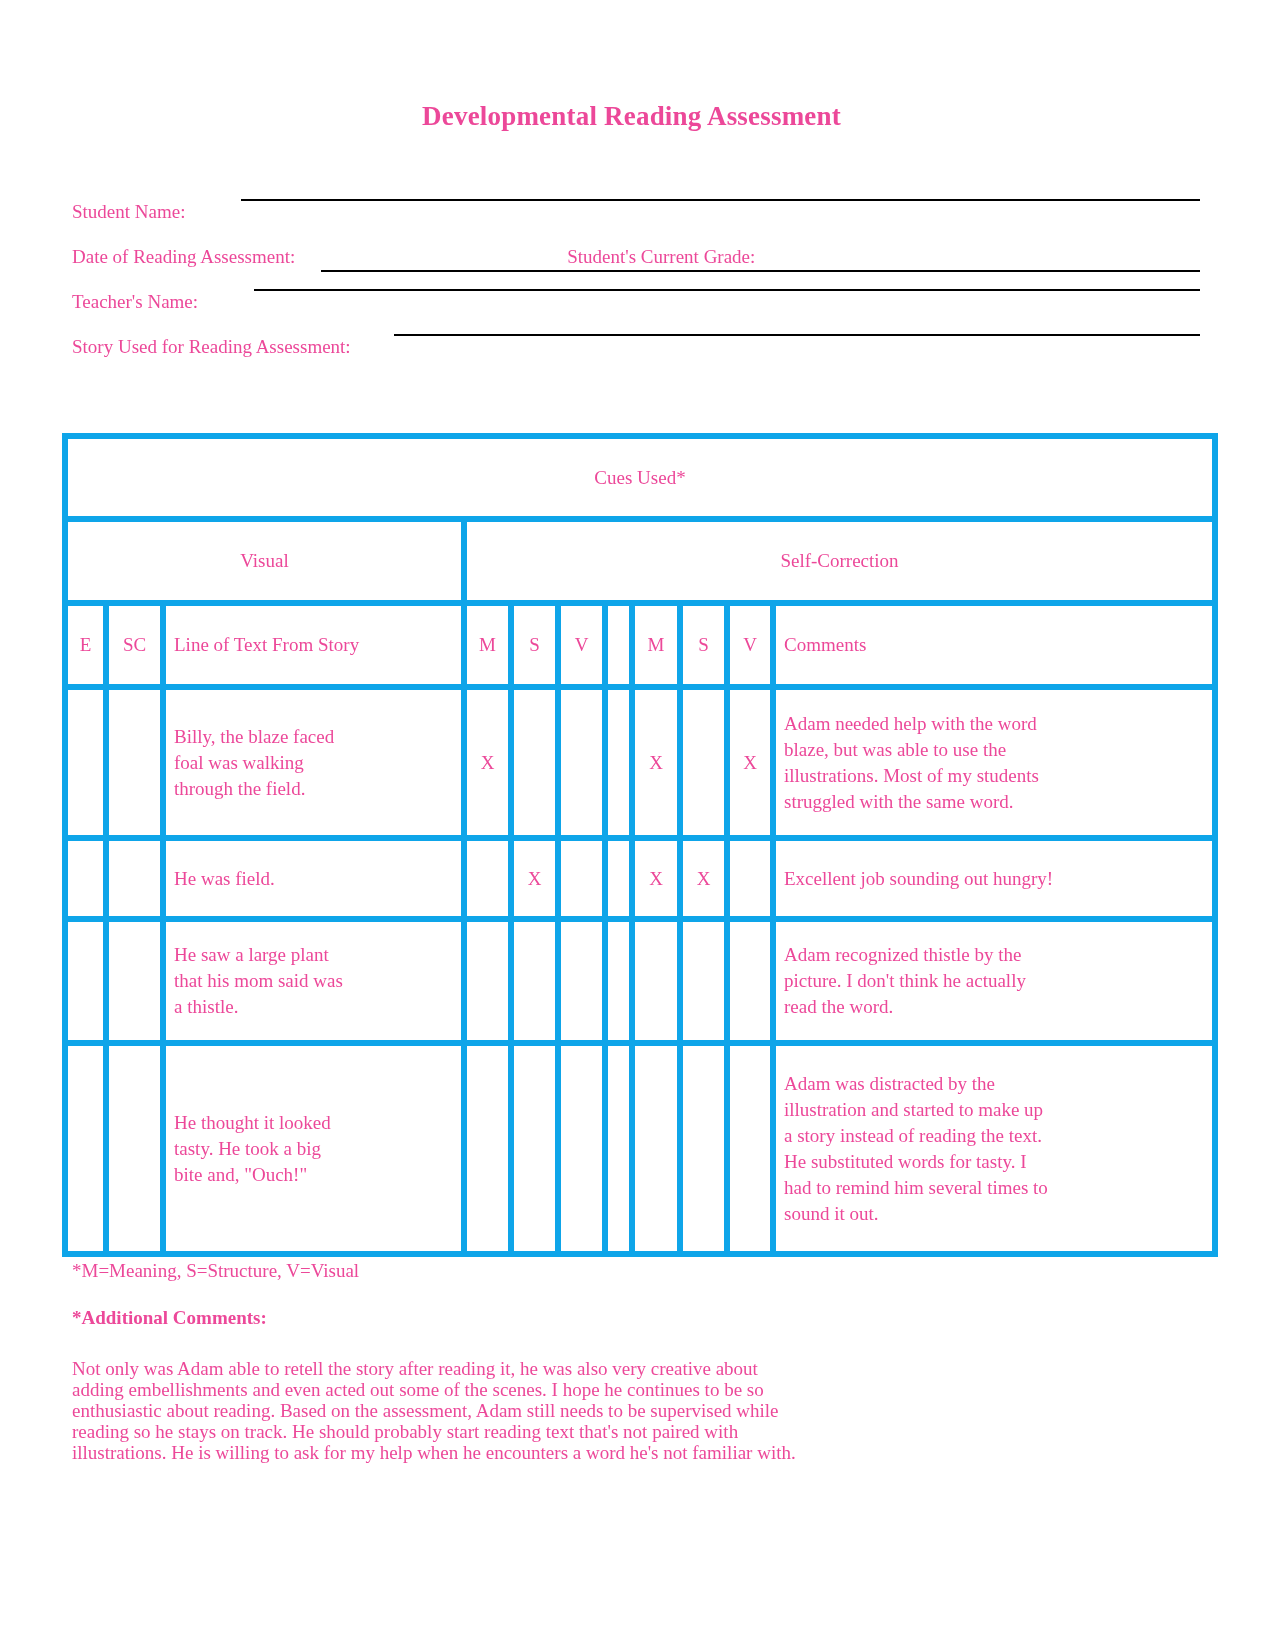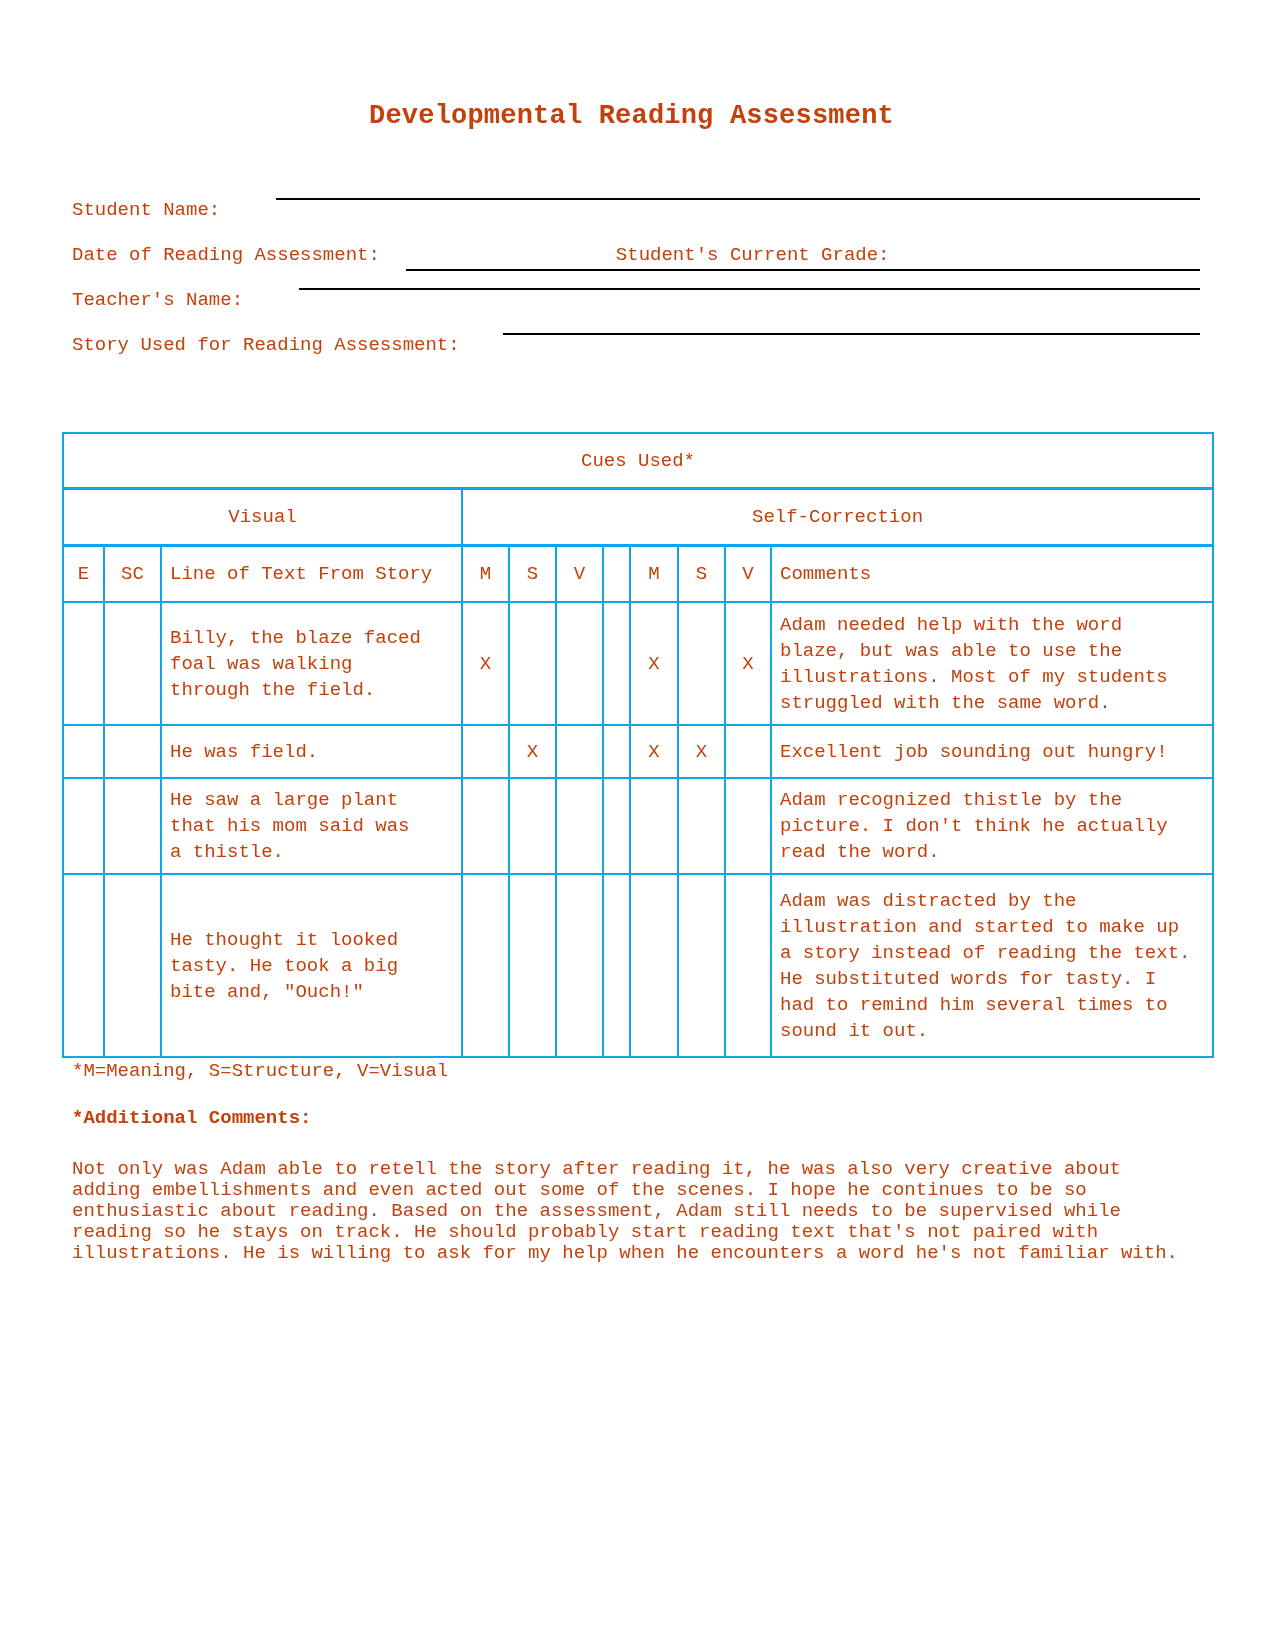--- a/index.html
+++ b/index.html
@@ -1,21 +1,21 @@
 <!DOCTYPE html>
 <html><head>
 <meta charset="utf-8">
 <style>
   html,body { margin:0; padding:0; background:#ffffff; }
   .page {
     position:relative;
     width:1263px; height:1650px;
     background:#ffffff;
-    color:#c2410c;
-    font-family:Liberation Mono, monospace;
+    color:#ec4899;
+    font-family:Liberation Serif, serif;
     font-size:19px;
     overflow:hidden;
     box-sizing:border-box;
   }
   .content { padding:0 63px 0 72px; }
   .title {
     margin:0;
     padding-top:101px;
     text-align:center;
     font-size:27px;
@@ -26,34 +26,34 @@
   .fields { margin-top:67px; }
   .frow { display:flex; align-items:flex-start; height:45px; }
   .flabel { line-height:25px; padding-bottom:1px; white-space:nowrap; }
   .uline { flex:1 1 auto; height:0; border-bottom:2.5px solid #000; }
   .uline-group {
     flex:1 1 auto; display:flex; align-items:flex-end;
     border-bottom:2.5px solid #000;
   }
   .ml56 { margin-left:56px; }
   .ml43 { margin-left:43px; }
-  .ml26 { margin-left:26px; }
+  .ml26 { margin-left:26px;gap:36px; }
   .spacer-210 { flex:0 0 210px; height:1px; }
   .grow { flex:1 1 auto; height:1px; }
   
   table.cues {
     border-collapse:collapse;
     table-layout:fixed;
     width:1150px;
     margin-left:-10px;
     margin-top:54px;
   }
   table.cues td {
-    border:2px solid #0ea5e9;
-    padding:8px 8px;
+    border:6px solid #0ea5e9;
+    padding:20px 8px;
     line-height:26px;
     vertical-align:middle;
     word-wrap:break-word;
   }
   td.cntr { text-align:center; }
   td.pre  { white-space:pre-line; }
   tr.cues-row td    { height:37px; border-bottom-width:3px; }
   tr.group-row td   { height:38px; border-bottom-width:3px; }
   tr.colhead-row td { height:38px; }
   tr.r0 td { height:105px; }

